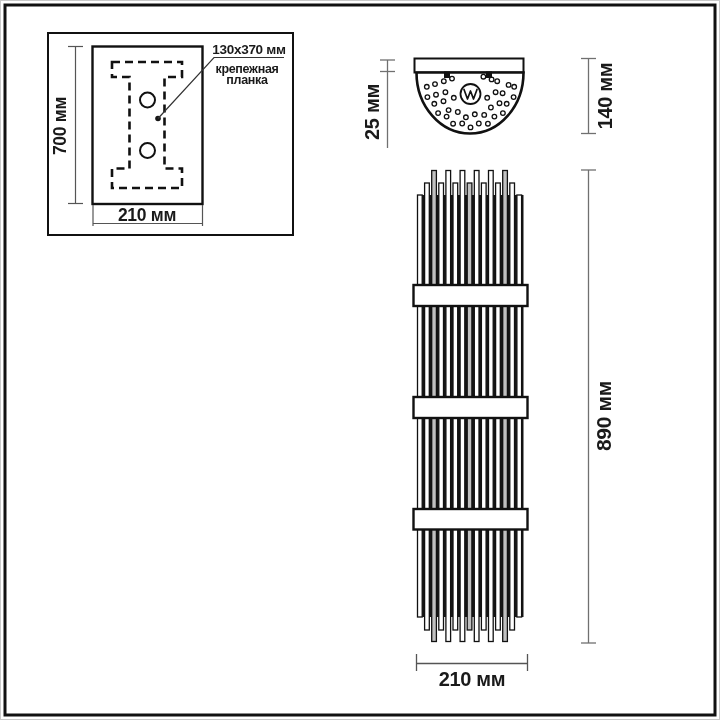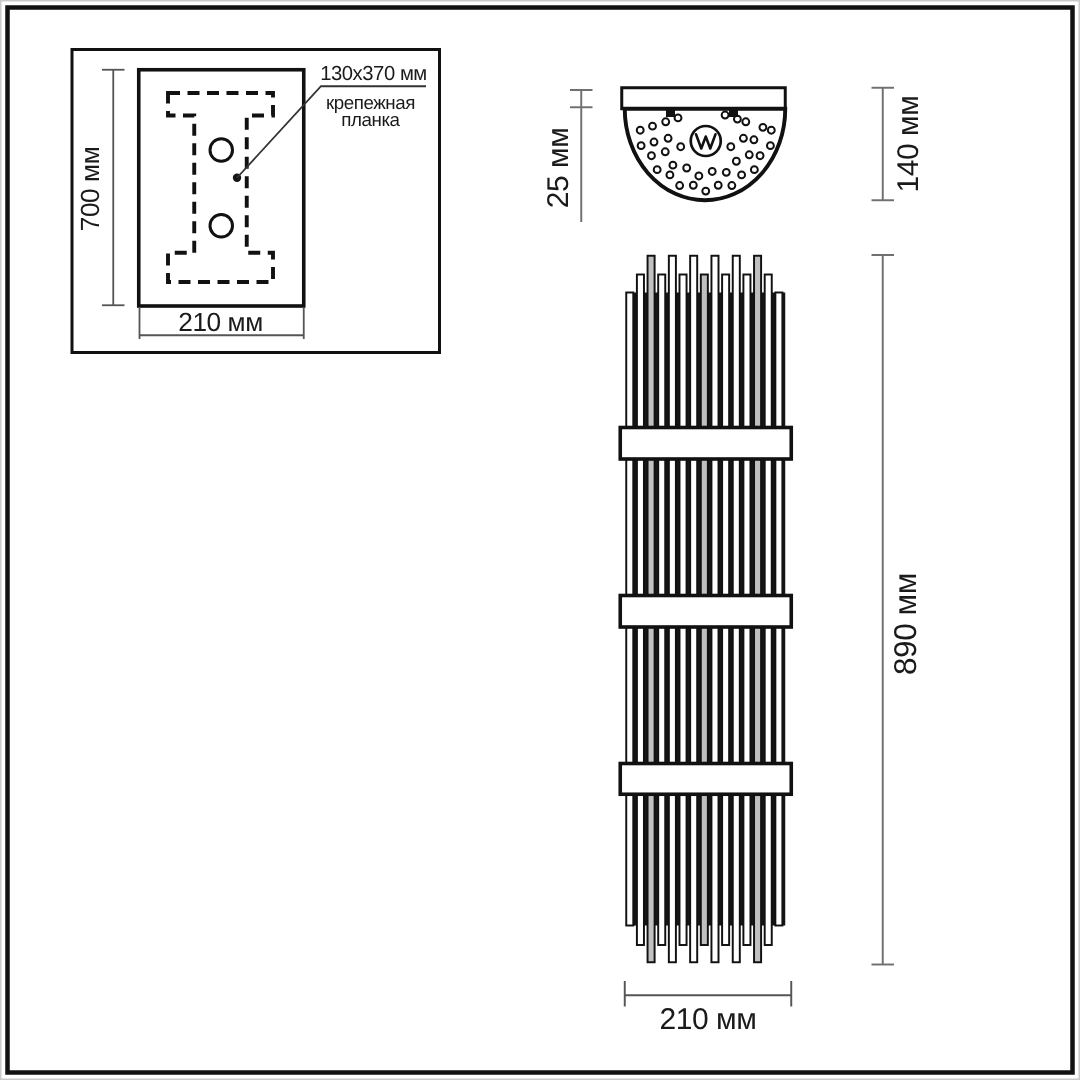--- a/index.html
+++ b/index.html
@@ -1,17 +1,17 @@
 <!DOCTYPE html>
 <html><head>
 <meta charset="utf-8">
 <style>
   html,body{margin:0;padding:0;background:#fff;}
   .canvas{position:relative;width:720px;height:720px;background:#fff;overflow:hidden;
-          font-family:"Liberation Sans",sans-serif;}
+          font-family:"Liberation Sans",sans-serif;font-weight:bold;}
   svg{position:absolute;left:0;top:0;}
   text{fill:#1a1a1a;font-family:"Liberation Sans",sans-serif;letter-spacing:-0.3px;}
 </style>
 </head>
 <body>
 
 <div class="canvas">
 <svg width="720" height="720" viewBox="0 0 720 720">
 
   <rect x="0.5" y="0.5" width="719" height="719" fill="#ffffff" stroke="#c9c9c9" stroke-width="1"></rect>

